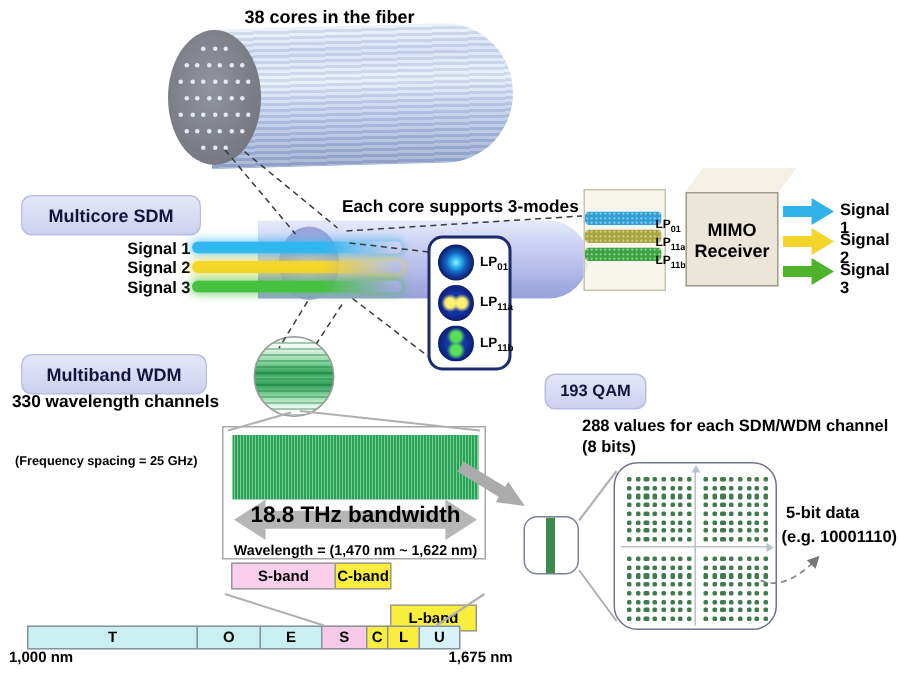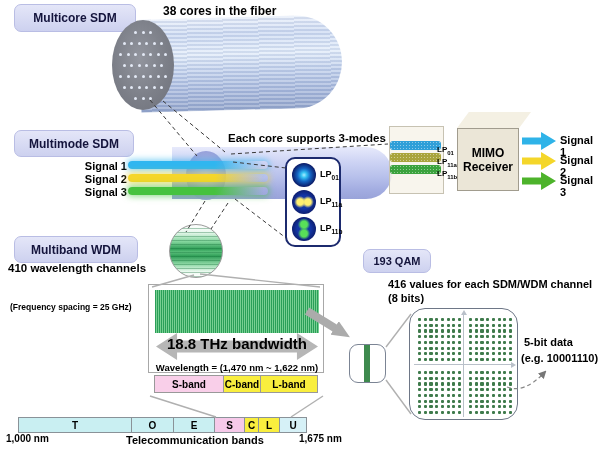--- a/index.html
+++ b/index.html
@@ -89,21 +89,20 @@
   .tseg{height:100%;border:1px solid #8a9298;box-sizing:border-box;margin-left:-1px;
        display:flex;align-items:center;justify-content:center;font-weight:bold;font-size:10px;}
   .tseg:first-child{margin-left:0;}
   svg.overlay{position:absolute;left:0;top:0;pointer-events:none;}
 </style>
 </head>
 <body>
 
 <div class="canvas">
 
-  <div class="tag" style="left:14px;top:4px;width:120px;height:26px;">Multicore SDM</div>
   <div class="abs b" style="left:163px;top:4px;font-size:12px;">38 cores in the fiber</div>
   <div class="abs mc-body"></div>
   <div class="abs mc-face" id="core-face">
       <span class="core-dot" style="top: 10.5px; left: 22px;"></span>
       <span class="core-dot" style="top: 10.5px; left: 29.5px;"></span>
       <span class="core-dot" style="top: 10.5px; left: 37px;"></span>
       <span class="core-dot" style="top: 21.5px; left: 10.75px;"></span>
       <span class="core-dot" style="top: 21.5px; left: 18.25px;"></span>
       <span class="core-dot" style="top: 21.5px; left: 25.75px;"></span>
       <span class="core-dot" style="top: 21.5px; left: 33.25px;"></span>
@@ -133,21 +132,21 @@
       <span class="core-dot" style="top: 65.5px; left: 18.25px;"></span>
       <span class="core-dot" style="top: 65.5px; left: 25.75px;"></span>
       <span class="core-dot" style="top: 65.5px; left: 33.25px;"></span>
       <span class="core-dot" style="top: 65.5px; left: 40.75px;"></span>
       <span class="core-dot" style="top: 65.5px; left: 48.25px;"></span>
       <span class="core-dot" style="top: 76.5px; left: 22px;"></span>
       <span class="core-dot" style="top: 76.5px; left: 29.5px;"></span>
       <span class="core-dot" style="top: 76.5px; left: 37px;"></span>
     </div>
 
-  <div class="tag" style="left:14px;top:130px;width:118px;height:25px;">Multimode SDM</div>
+  <div class="tag" style="left:14px;top:130px;width:118px;height:25px;">Multicore SDM</div>
   <div class="abs b" style="left:228px;top:132px;font-size:11.5px;">Each core supports 3-modes</div>
 
   <div class="abs mm-body"></div>
   <div class="abs mm-core"></div>
 
   <div class="sig-label" style="left:47px;top:160px;">Signal 1</div>
   <div class="sig-label" style="left:47px;top:173px;">Signal 2</div>
   <div class="sig-label" style="left:47px;top:186px;">Signal 3</div>
   <div class="in-stripe" style="left: 128px; top: 161px; width: 140px; background: linear-gradient(90deg, rgb(48, 182, 240) 0%, rgb(48, 182, 240) 62%, rgba(255, 255, 255, 0) 97%); box-shadow: rgba(48, 182, 240, 0.6) 0px 0px 6px 1.5px;"></div>
   <div class="in-stripe" style="left: 128px; top: 174px; width: 140px; background: linear-gradient(90deg, rgb(245, 214, 42) 0%, rgb(245, 214, 42) 62%, rgba(255, 255, 255, 0) 97%); box-shadow: rgba(245, 214, 42, 0.6) 0px 0px 6px 1.5px;"></div>
@@ -183,39 +182,39 @@
   </div>
 
   <div class="out-arrow" style="top: 132px; background: rgb(47, 179, 232);"></div>
   <div class="out-arrow" style="top: 152px; background: rgb(244, 214, 42);"></div>
   <div class="out-arrow" style="top: 172px; background: rgb(77, 179, 43);"></div>
   <div class="out-label" style="top:134px;">Signal 1</div>
   <div class="out-label" style="top:154px;">Signal 2</div>
   <div class="out-label" style="top:174px;">Signal 3</div>
 
   <div class="tag" style="left:14px;top:236px;width:122px;height:25px;">Multiband WDM</div>
-  <div class="abs b" style="left:8px;top:262px;font-size:11.5px;">410 wavelength channels</div>
+  <div class="abs b" style="left:8px;top:262px;font-size:11.5px;">330 wavelength channels</div>
   <div class="abs b" style="left:10px;top:302px;font-size:8.5px;">(Frequency spacing = 25 GHz)</div>
 
   <div class="abs wdm-circle"></div>
 
   <div class="abs spec-box">
     <div class="abs spec-stripes"></div>
     <div class="abs thz-arrow"></div>
     <div class="abs thz-text b">18.8 THz bandwidth</div>
     <div class="abs wl-text">Wavelength = (1,470 nm ~ 1,622 nm)</div>
     <div class="abs band-row">
       <div class="band-cell" style="width: 70px; background: rgb(249, 207, 233);">S-band</div>
       <div class="band-cell" style="width: 38px; background: rgb(249, 238, 62);">C-band</div>
-      <div class="band-cell" style="width: 58px; background: rgb(249, 238, 62);">L-band</div>
+      <div class="band-cell" style="width: 58px; background: rgb(249, 238, 62); margin-top: 28px;">L-band</div>
     </div>
   </div>
 
   <div class="tag" style="left:363px;top:249px;width:66px;height:22px;font-size:11px;">193 QAM</div>
-  <div class="abs b" style="left:388px;top:278px;font-size:11px;">416 values for each SDM/WDM channel</div>
+  <div class="abs b" style="left:388px;top:278px;font-size:11px;">288 values for each SDM/WDM channel</div>
   <div class="abs b" style="left:388px;top:292px;font-size:11px;">(8 bits)</div>
 
   <div class="abs chan-box">
     <div class="chan-stripe" style="background: rgb(62, 138, 78);"></div>
   </div>
 
   <div class="abs const-box">
     <div class="axis-h"></div>
     <div class="axis-v"></div>
     <div class="ah-r"></div>
@@ -486,21 +485,20 @@
   <div class="abs tbar" id="tbar">
       <div class="tseg" style="width: 114px; background: rgb(201, 239, 242);">T</div>
       <div class="tseg" style="width: 43px; background: rgb(201, 239, 242);">O</div>
       <div class="tseg" style="width: 42px; background: rgb(201, 239, 242);">E</div>
       <div class="tseg" style="width: 31px; background: rgb(246, 201, 233);">S</div>
       <div class="tseg" style="width: 15px; background: rgb(249, 238, 62);">C</div>
       <div class="tseg" style="width: 22px; background: rgb(249, 238, 62);">L</div>
       <div class="tseg" style="width: 28px; background: rgb(214, 241, 247);">U</div>
     </div>
   <div class="abs b" style="left:6px;top:433px;font-size:10px;">1,000 nm</div>
-  <div class="abs b" style="left:126px;top:434px;font-size:11px;">Telecommunication bands</div>
   <div class="abs b" style="left:299px;top:433px;font-size:10px;">1,675 nm</div>
 
   <svg class="overlay" width="600" height="457" viewBox="0 0 600 457">
     <defs>
       <marker id="bigHead" markerUnits="userSpaceOnUse" markerWidth="18" markerHeight="16" refX="4" refY="8" orient="auto">
           <path d="M0,0 L18,8 L0,16 Z" fill="#ababab"></path>
         </marker>
       <marker id="smHead" markerUnits="userSpaceOnUse" markerWidth="8" markerHeight="8" refX="6" refY="4" orient="auto">
           <path d="M0,0 L8,4 L0,8 Z" fill="#777"></path>
         </marker>

